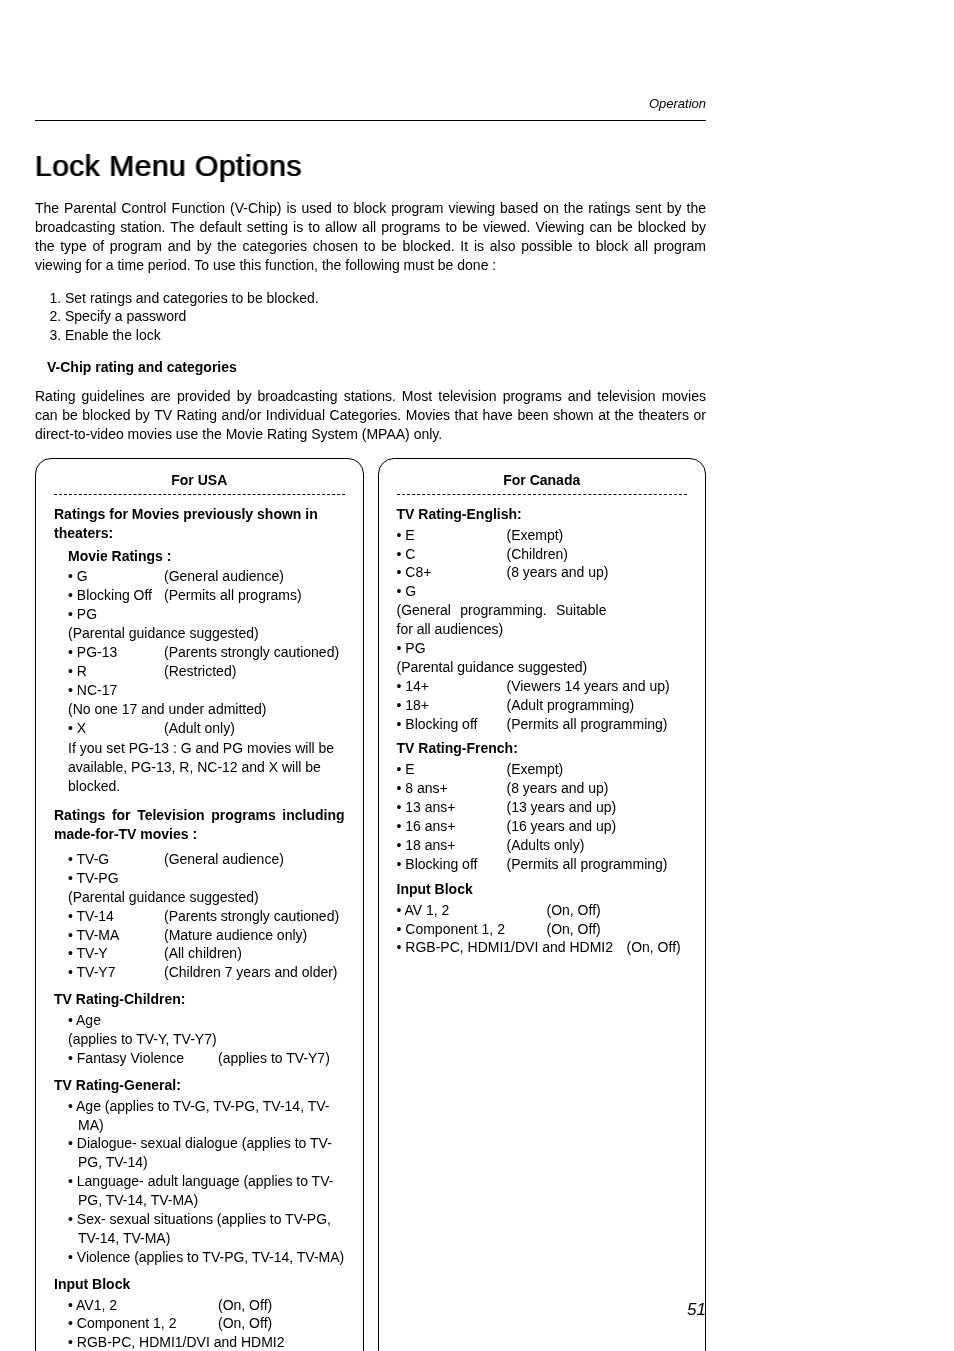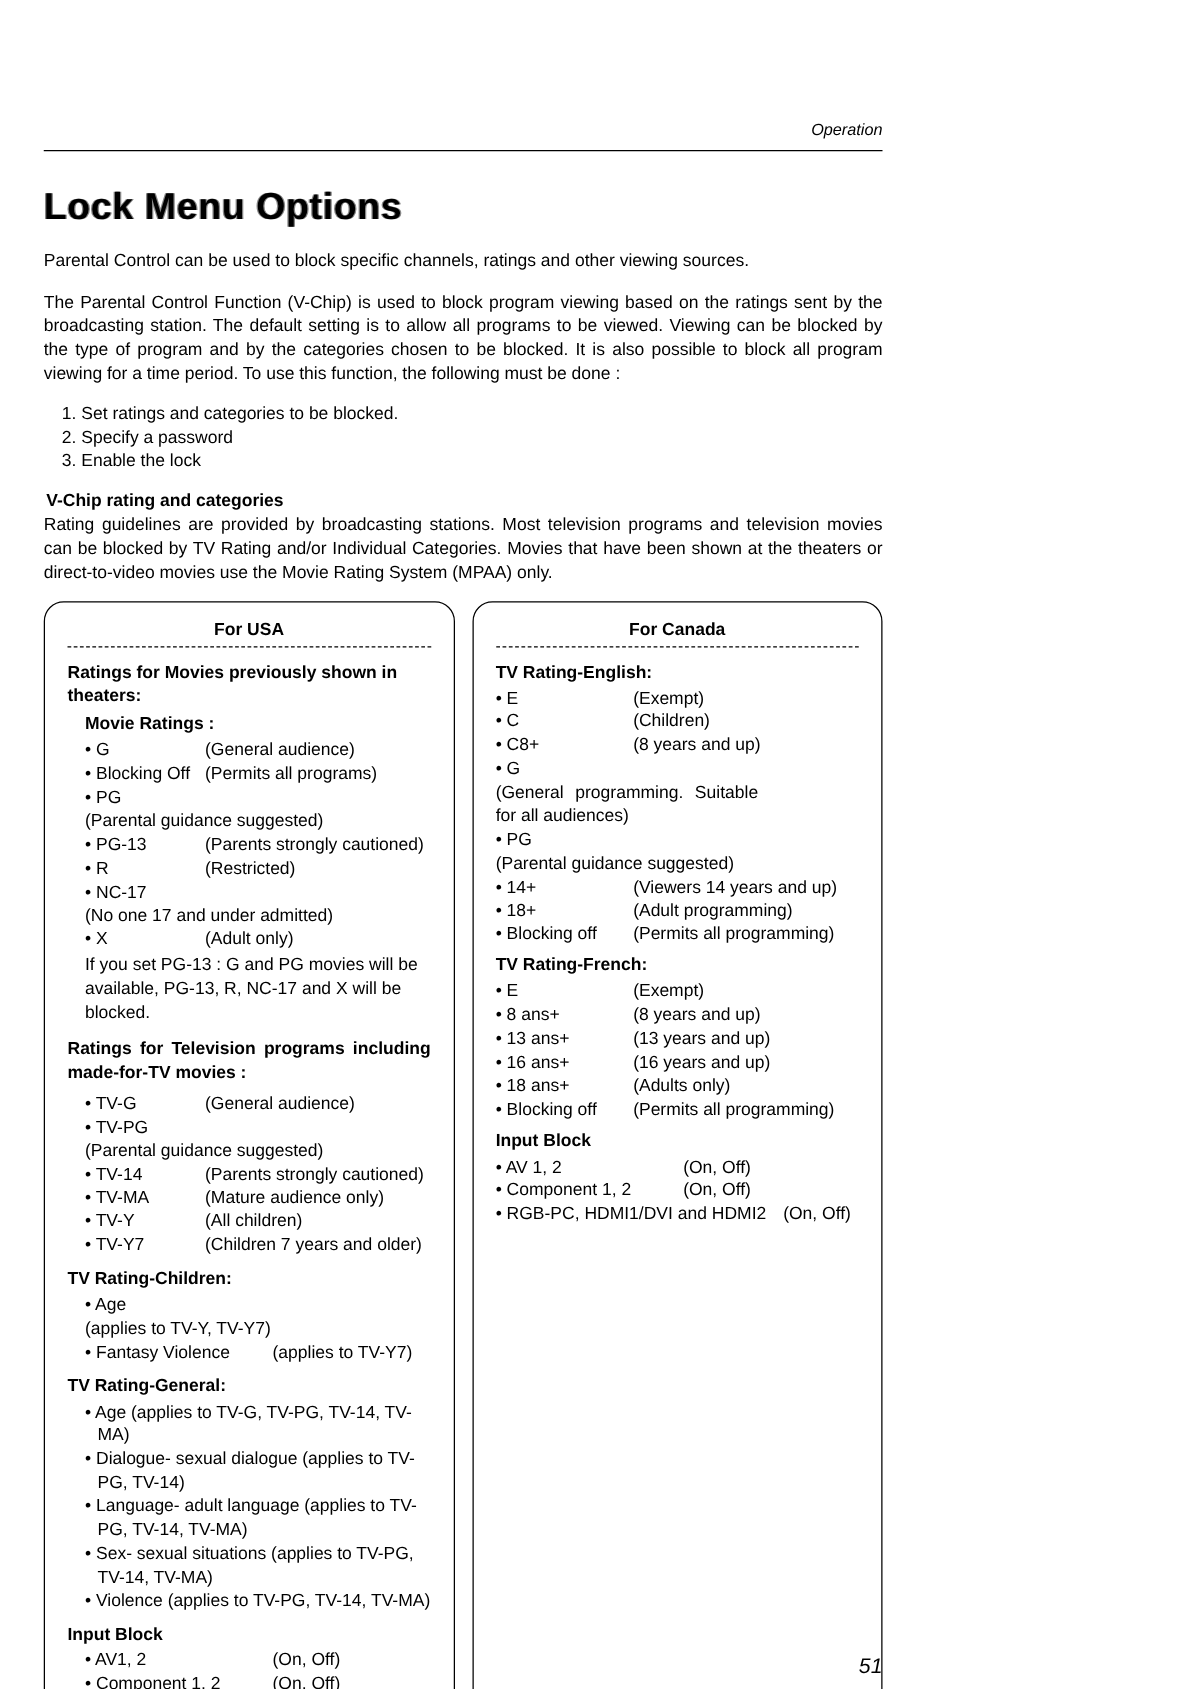--- a/index.html
+++ b/index.html
@@ -24,42 +24,42 @@
     font-style: italic;
     font-size: 13px;
   }
   .rule {
     border: none;
     border-top: 1px solid #000;
     margin: 0 0 28px 0;
   }
   h1.title {
     font-size: 30px;
-    font-weight: bold;
+    font-weight: normal;
     margin: 0 0 16px 0;
     letter-spacing: 0.5px;
     text-shadow: 1px 0 0 #888, -1px 0 0 #888;
   }
   p.body {
     font-size: 14px;
     line-height: 1.35;
     margin: 0 0 14px 0;
     text-align: justify;
   }
   ol.steps {
     margin: 0 0 14px 30px;
     padding: 0;
     font-size: 14px;
     line-height: 1.35;
     list-style: decimal;
   }
   .subhead {
     font-size: 14px;
     font-weight: bold;
-    margin: 2px;
+    margin: 12px;
   }
   .just {
     text-align: justify;
   }
   .columns {
     display: flex;
     gap: 14px;
     margin-top: 14px;
     align-items: stretch;
   }
@@ -123,21 +123,20 @@
 </head>
 <body>
 
 <div class="page">
 
   <div class="top-label">Operation</div>
   <hr class="rule" style="margin-top:30px;">
 
   <h1 class="title">Lock Menu Options</h1>
 
-  <p class="body">Parental Control can be used to block specific channels, ratings and other viewing sources.</p>
 
   <p class="body">The Parental Control Function (V-Chip) is used to block program viewing based on the ratings sent by the broadcasting station. The default setting is to allow all programs to be viewed. Viewing can be blocked by the type of program and by the categories chosen to be blocked. It is also possible to block all program viewing for a time period. To use this function, the following must be done :</p>
 
   <ol class="steps">
     <li>Set ratings and categories to be blocked.</li>
     <li>Specify a password</li>
     <li>Enable the lock</li>
   </ol>
 
   <p class="subhead">V-Chip rating and categories</p>
@@ -154,21 +153,21 @@
 
       <div class="indent">
         <span class="kv"><span class="k" style="width:96px">• G</span><span class="v">(General audience)</span></span>
         <span class="kv"><span class="k" style="width:96px">• Blocking Off</span><span class="v">(Permits all programs)</span></span>
         <span class="kv"><span class="k" style="width:96px">• PG</span><span class="v">(Parental guidance suggested)</span></span>
         <span class="kv"><span class="k" style="width:96px">• PG-13</span><span class="v">(Parents strongly cautioned)</span></span>
         <span class="kv"><span class="k" style="width:96px">• R</span><span class="v">(Restricted)</span></span>
         <span class="kv"><span class="k" style="width:96px">• NC-17</span><span class="v">(No one 17 and under admitted)</span></span>
         <span class="kv"><span class="k" style="width:96px">• X</span><span class="v">(Adult only)</span></span>
       </div>
-      <div class="note">If you set PG-13 : G and PG movies will be available, PG-13, R, NC-17 and X will be blocked.</div>
+      <div class="note">If you set PG-13 : G and PG movies will be available, PG-13, R, NC-12 and X will be blocked.</div>
 
       <div class="sect-title just">Ratings for Television programs including made-for-TV movies :</div>
       <div class="indent" style="margin-top:6px;margin-bottom:8px;">
         <span class="kv"><span class="k" style="width:96px">• TV-G</span><span class="v">(General audience)</span></span>
         <span class="kv"><span class="k" style="width:96px">• TV-PG</span><span class="v">(Parental guidance suggested)</span></span>
         <span class="kv"><span class="k" style="width:96px">• TV-14</span><span class="v">(Parents strongly cautioned)</span></span>
         <span class="kv"><span class="k" style="width:96px">• TV-MA</span><span class="v">(Mature audience only)</span></span>
         <span class="kv"><span class="k" style="width:96px">• TV-Y</span><span class="v">(All children)</span></span>
         <span class="kv"><span class="k" style="width:96px">• TV-Y7</span><span class="v">(Children 7 years and older)</span></span>
       </div>

